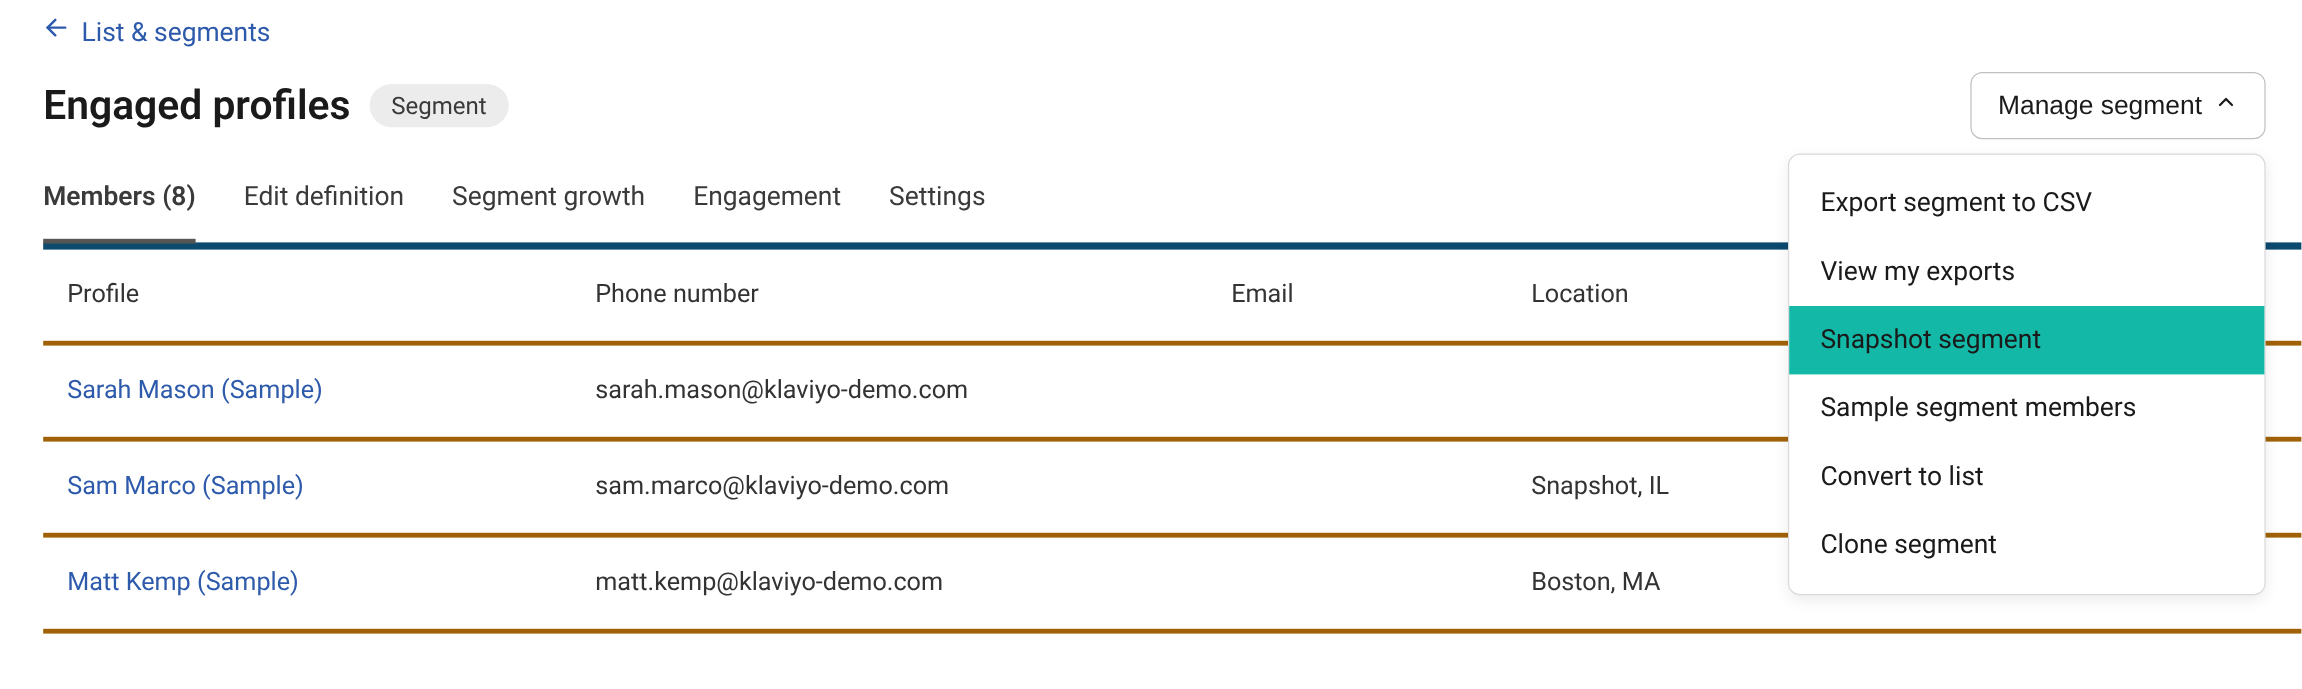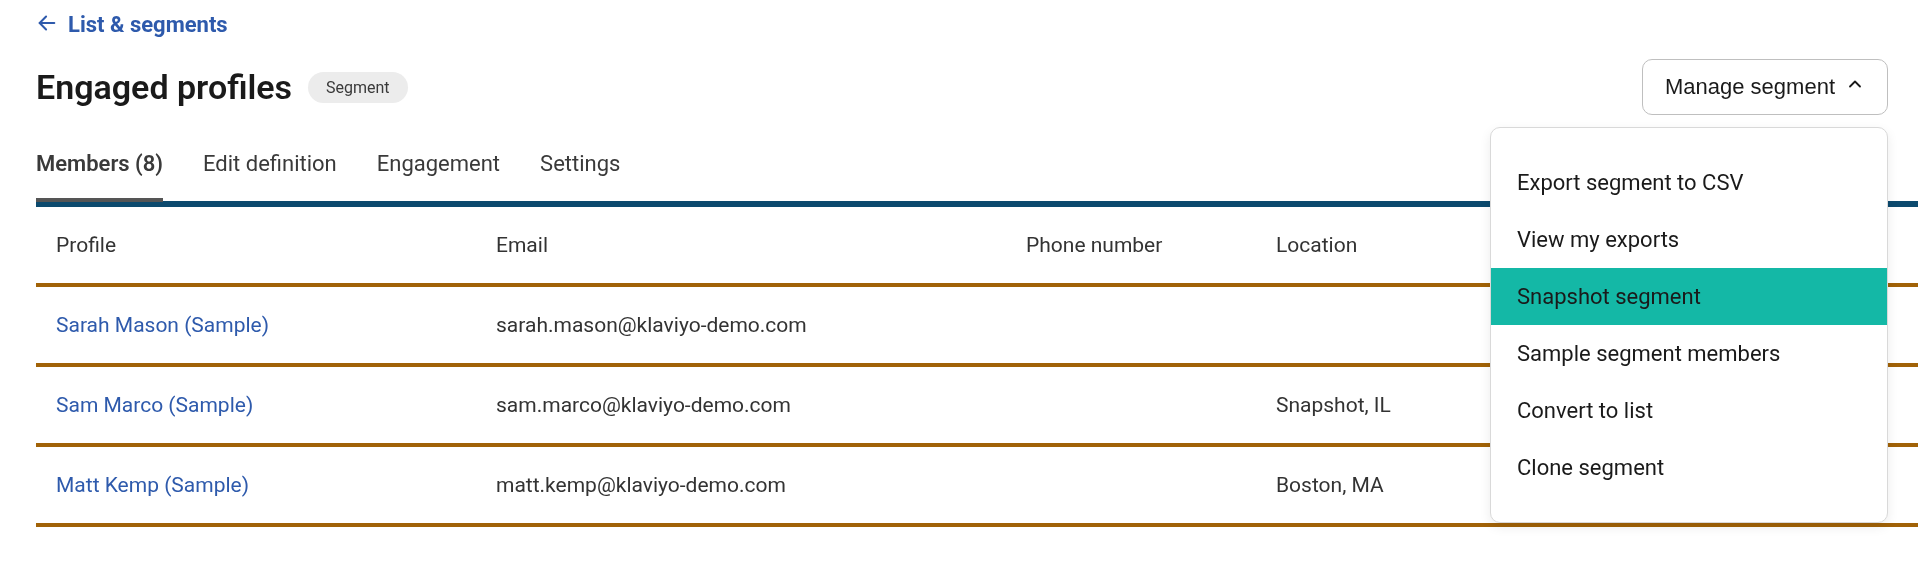--- a/index.html
+++ b/index.html
@@ -10,25 +10,25 @@
     width: 1918px;
     height: 574px;
     position: relative;
   }
   .container {
     padding-left: 36px;
     padding-top: 12px;
   }
   .breadcrumb {
     display: flex;
-    align-items: flex-start;
+    align-items: flex-end;
     gap: 10px;
     color: #2e5aac;
     font-size: 22px;
-    font-weight: 700;
+    font-weight: 400;
     cursor: pointer;
   }
   .breadcrumb svg { stroke: #2e5aac; }
   .header-row {
     display: flex;
     align-items: center;
     justify-content: space-between;
     margin-top: 20px;
   }
   .title-group {
@@ -38,21 +38,21 @@
   }
   .title {
     font-size: 34px;
     font-weight: 600;
     color: #1a1a1a;
   }
   .badge {
     background: #ececec;
     padding: 6px 18px;
     border-radius: 20px;
-    font-size: 16px;
+    font-size: 20px;
     color: #3a3a3a;
   }
   .manage-area {
     position: relative;
     margin-right: 30px;
   }
   .manage-btn {
     display: flex;
     align-items: center;
     gap: 10px;
@@ -107,21 +107,21 @@
   }
   .dropdown {
     position: absolute;
     top: 68px;
     right: 0;
     width: 398px;
     background: #fff;
     border: 1px solid #d9d9d9;
     border-radius: 10px;
     box-shadow: 0 4px 12px rgba(0,0,0,0.08);
-    padding: 26px 0;
+    padding: 12px 0;
     z-index: 10;
   }
   .dropdown-item {
     padding: 16px 26px;
     font-size: 22px;
     cursor: pointer;
     color:#1a1a1a;
   }
   .dropdown-item.hover {
     background: #14b8a6;
@@ -162,29 +162,30 @@
           <div class="dropdown-item">Sample segment members</div>
           <div class="dropdown-item">Convert to list</div>
           <div class="dropdown-item">Clone segment</div>
         </div>
     </div>
   </div>
 
   <div class="tabs" id="tabs">
       <div class="tab active">Members (8)</div>
       <div class="tab">Edit definition</div>
+      <div class="tab">Segment growth</div>
       <div class="tab">Engagement</div>
       <div class="tab">Settings</div>
     </div>
 
   <div class="table">
     <div class="thead" id="thead">
         <div>Profile</div>
+        <div>Phone number</div>
         <div>Email</div>
-        <div>Phone number</div>
         <div>Location</div>
         <div>Added</div>
       </div>
     <div id="tbody">
         <div class="trow">
           <div class="profile-link">Sarah Mason (Sample)</div>
           <div>sarah.mason@klaviyo-demo.com</div>
           <div></div>
           <div></div>
         </div>

